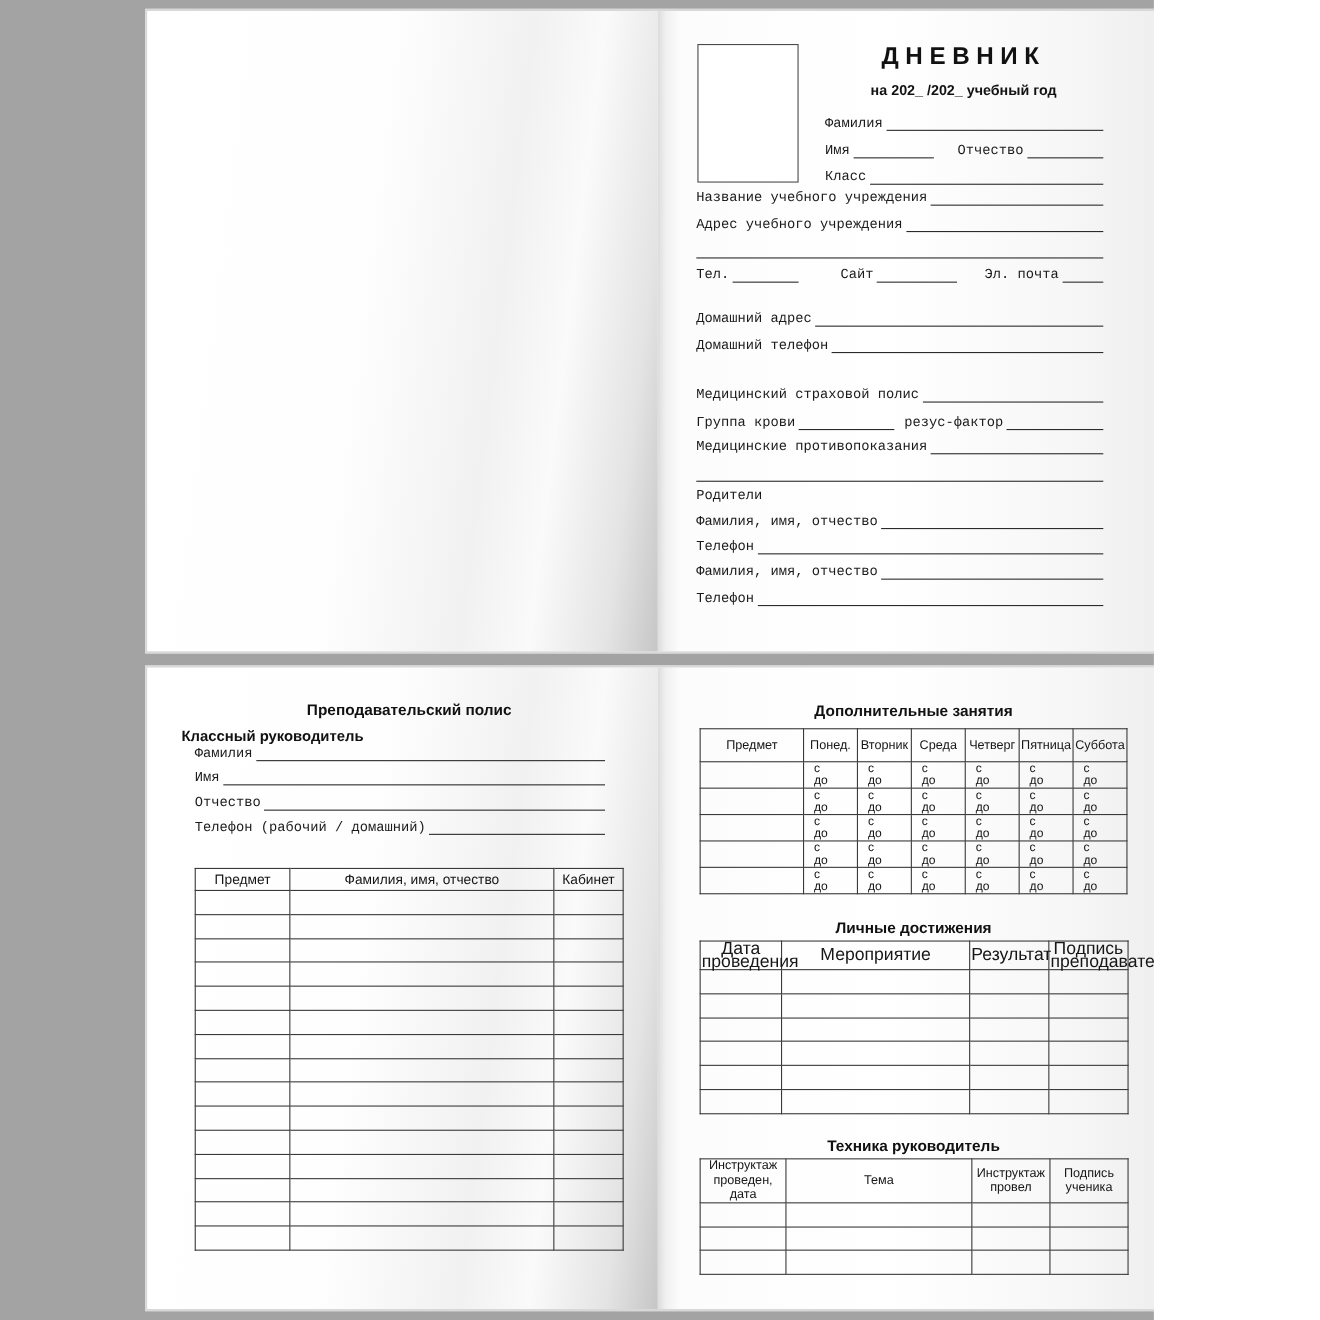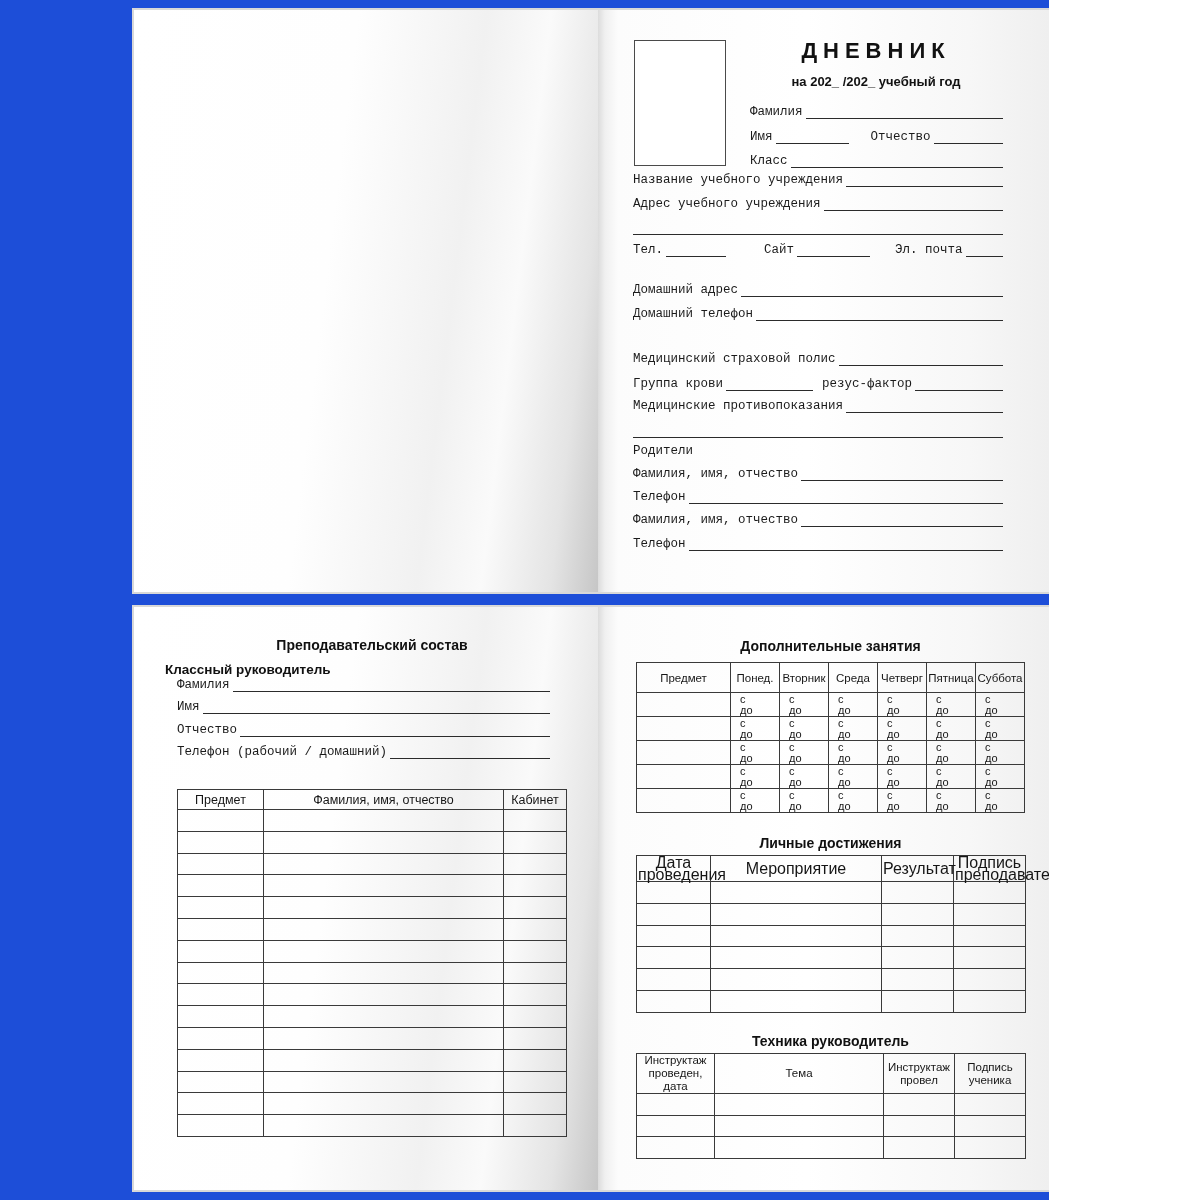--- a/index.html
+++ b/index.html
@@ -1,17 +1,17 @@
 <!DOCTYPE html>
 <html><head>
 <meta charset="utf-8">
 <style>
   * { margin:0; padding:0; box-sizing:border-box; }
   html,body { background:#ffffff; font-family:"Liberation Sans", sans-serif; color:#1b1b1b; }
-  .canvas { position:relative; width:1049px; height:1200px; background:#1d4ed8; overflow:hidden; }
+  .canvas { position:relative; width:1049px; height:1200px; background:#a3a3a3; overflow:hidden; }
 
   .spread { position:absolute; left:132px; width:932px; border:2px solid #d8d8d8; background:#fff; display:flex; }
   .spread.top { top:8px; height:586px; }
   .spread.bottom { top:605px; height:587px; }
 
   .page { position:relative; width:50%; height:100%; }
   .page.left  { background:linear-gradient(97deg, #ffffff 0%, #fefefe 42%, #f1f1f1 66%, #fafafa 78%, #e4e4e4 91%, #c6c6c6 100%); }
   .page.right { background:linear-gradient(to right, #dcdcdc 0px, #f0f0f0 7px, #fcfcfc 20px, #ffffff 45%, #f7f7f7 80%, #efefef 97%, #f6f6f6 100%); }
 
   
@@ -153,21 +153,21 @@
             <span class="lbl">Телефон</span>
             <span class="line grow"></span>
           </div>
       </div>
     </div>
   </div>
 
   <div class="spread bottom">
 
     <div class="page left">
-      <div class="sec-title" style="left:43px; width:390px; top:30px;">Преподавательский состав</div>
+      <div class="sec-title" style="left:43px; width:390px; top:30px;">Преподавательский полис</div>
       <div class="sub-bold" style="left:31px; top:55px;">Классный руководитель</div>
 
       <div class="form" style="left:43px; right:32px;">
         <div class="frow" style="top:70px">
             <span class="lbl">Фамилия</span>
             <span class="line grow"></span>
           </div>
         <div class="frow" style="top:92px">
             <span class="lbl">Имя</span>
             <span class="line grow"></span>

